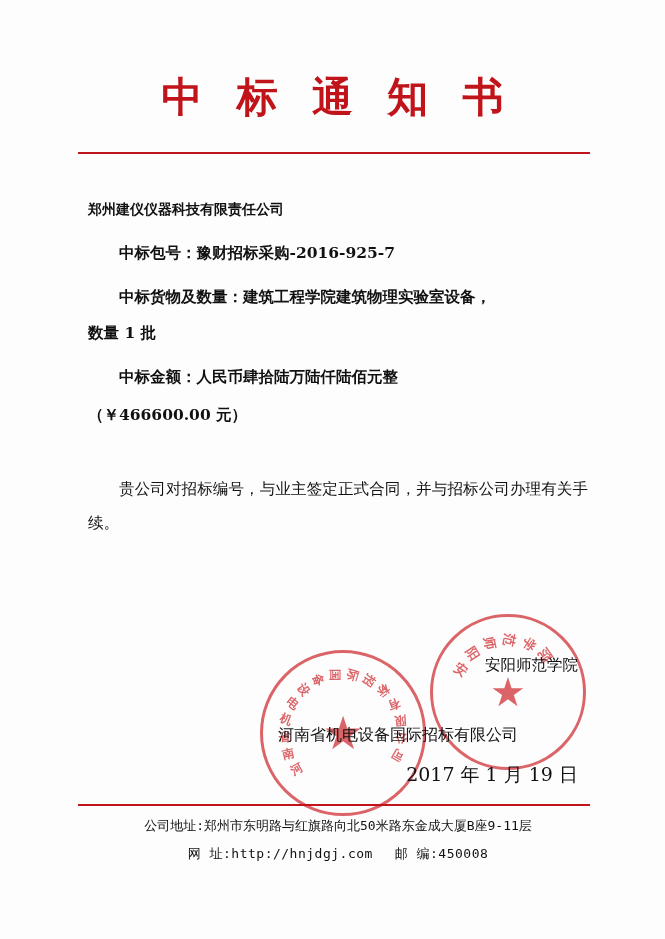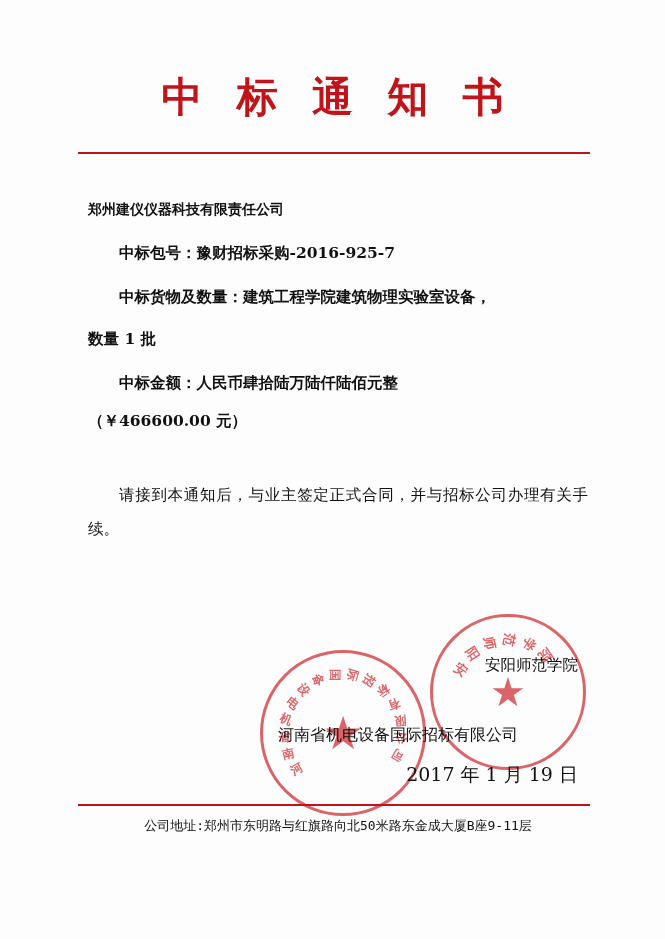--- a/index.html
+++ b/index.html
@@ -81,21 +81,21 @@
     margin-top: 10px;
     text-indent: 2em;
     font-weight: bold;
   }
   .field-line .label {
     font-weight: bold;
   }
   .field-cont {
     font-weight: bold;
     text-indent: 0;
-    margin-top: 8px;
+    margin-top: 2px;
   }
   .amount-line {
     margin-top: 10px;
     text-indent: 2em;
     font-weight: bold;
   }
   .amount-digits {
     font-weight: bold;
     text-indent: 0;
     margin-top: 4px;
@@ -226,21 +226,21 @@
     <div class="field-line">
       <span class="label">中标货物及数量：</span><span>建筑工程学院建筑物理实验室设备，</span>
     </div>
     <div class="field-cont">数量 1 批</div>
 
     <div class="amount-line">
       <span class="label">中标金额：</span><span>人民币肆拾陆万陆仟陆佰元整</span>
     </div>
     <div class="amount-digits">（￥466600.00 元）</div>
 
-    <p class="closing">请接到本通知后，与业主签定正式合同，并与招标公司办理有关手续。</p>
+    <p class="closing">贵公司对招标编号，与业主签定正式合同，并与招标公司办理有关手续。</p>
   </div>
 
   <div class="seal seal-main">
     <div class="seal-star">★</div>
     <div class="seal-text" id="seal-main-text">
         <span style="font-size: 12px; transform: rotate(-120deg) translate(0px, -64px) rotate(90deg);">河</span>
         <span style="font-size: 12px; transform: rotate(-102.857deg) translate(0px, -64px) rotate(90deg);">南</span>
         <span style="font-size: 12px; transform: rotate(-85.7143deg) translate(0px, -64px) rotate(90deg);">省</span>
         <span style="font-size: 12px; transform: rotate(-68.5714deg) translate(0px, -64px) rotate(90deg);">机</span>
         <span style="font-size: 12px; transform: rotate(-51.4286deg) translate(0px, -64px) rotate(90deg);">电</span>
@@ -272,15 +272,16 @@
   <div class="sig-area">
     <div class="sig-org-right">安阳师范学院</div>
     <div class="sig-org-main">河南省机电设备国际招标有限公司</div>
     <div class="sig-date">2017 年 1 月 19 日</div>
   </div>
 
   <div class="rule-bottom"></div>
 
   <div class="footer">
     <div class="row1">公司地址:郑州市东明路与红旗路向北50米路东金成大厦B座9-11层</div>
+    <div class="row2">网 址:http://hnjdgj.com　 邮 编:450008</div>
   </div>
 
 </div>
 
 </body></html>

